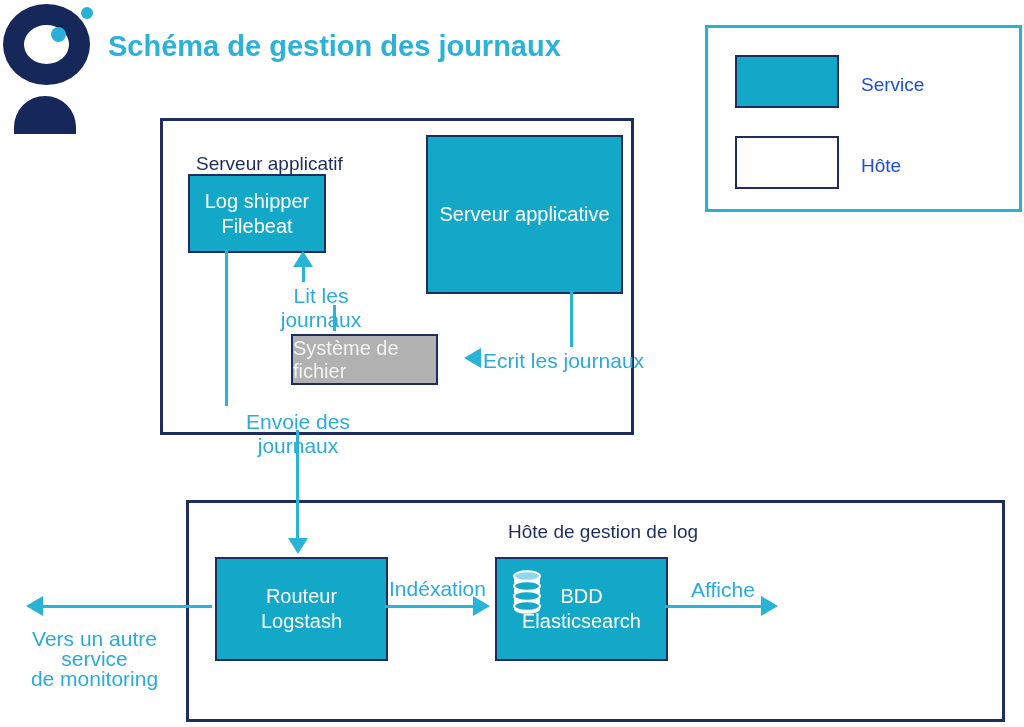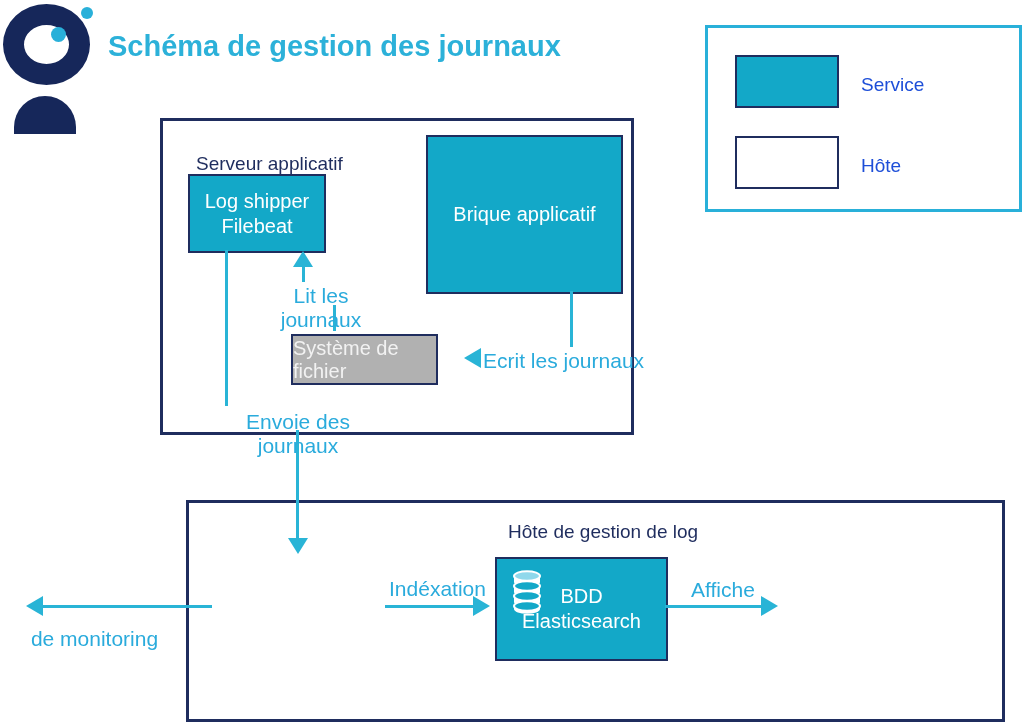--- a/index.html
+++ b/index.html
@@ -108,29 +108,33 @@
     <div class="legend-label hote">Hôte</div>
   </div>
 
   <div id="app-server" class="host-box">
     <div class="host-label">Serveur applicatif</div>
     <div id="node-logshipper" class="node">
       <div>Log shipper</div>
       <div>Filebeat</div>
     </div>
     <div id="node-brique" class="node">
-      <div>Brique applicatif</div>
+      <div>Serveur applicative</div>
     </div>
     <div id="node-filesystem">
       <div>Système de fichier</div>
     </div>
   </div>
 
   <div id="log-host" class="host-box">
     <div class="host-label">Hôte de gestion de log</div>
+    <div id="node-routeur" class="node">
+      <div>Routeur</div>
+      <div>Logstash</div>
+    </div>
     <div id="node-bdd" class="node">
       <svg class="db-icon" width="32" height="44" viewBox="0 0 32 44">
         <g stroke="#ffffff" stroke-width="2">
           <path d="M3 6 v6 a13 4.8 0 0 0 26 0 v-6" fill="#ffffff" stroke="none"></path>
           <ellipse cx="16" cy="6" rx="13" ry="4.8" fill="#8fd8eb"></ellipse>
           <path d="M3 16 v6 a13 4.8 0 0 0 26 0 v-6" fill="#ffffff" stroke="none"></path>
           <ellipse cx="16" cy="16" rx="13" ry="4.8" fill="#13a8c8"></ellipse>
           <path d="M3 26 v6 a13 4.8 0 0 0 26 0 v-6" fill="#ffffff" stroke="none"></path>
           <ellipse cx="16" cy="26" rx="13" ry="4.8" fill="#13a8c8"></ellipse>
           <path d="M3 36 v3 a13 4.8 0 0 0 26 0 v-3" fill="#ffffff" stroke="none"></path>
@@ -164,16 +168,17 @@
 
   <div class="hline" style="left:665px; top:605px; width:98px;"></div>
   <div class="tri tri-right" style="left:761px; top:596px;"></div>
 
   <div id="label-lit" class="edge-label">Lit les journaux</div>
   <div id="label-envoie" class="edge-label">Envoie des journaux</div>
   <div id="label-ecrit" class="edge-label">Ecrit les journaux</div>
   <div id="label-indexation" class="edge-label">Indéxation</div>
   <div id="label-affiche" class="edge-label">Affiche</div>
   <div id="label-monitoring" class="edge-label">
+    <div>Vers un autre service</div>
     <div>de monitoring</div>
   </div>
 
 </div>
 
 </body></html>

